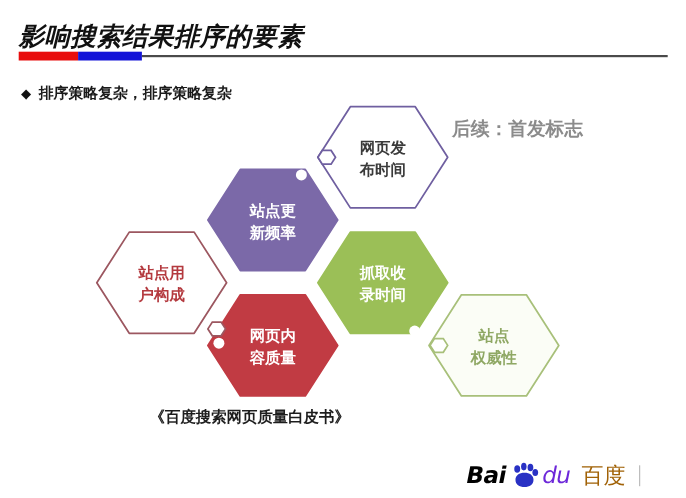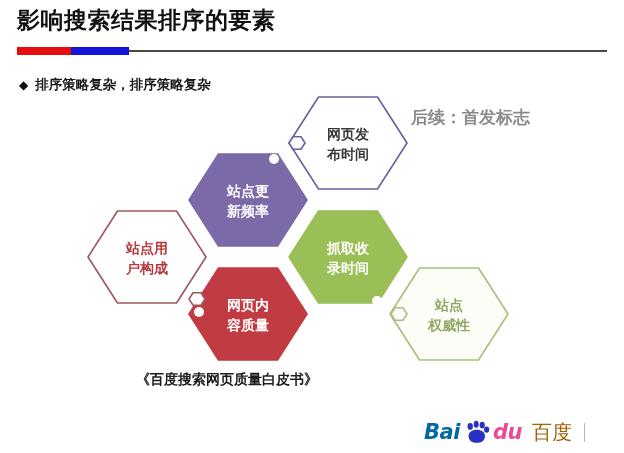--- a/index.html
+++ b/index.html
@@ -13,26 +13,27 @@
     position: relative;
     overflow: hidden;
     font-family: "DejaVu Sans", "Liberation Sans", sans-serif;
     color: #1a1a1a;
   }
 
   
   #slide-title {
     position: absolute;
     left: 17px;
-    top: 5px;
+    top: 18px;
     font-size: 23px;
     font-weight: 700;
     letter-spacing: 0.5px;
     color: #111111;
     white-space: nowrap;
+    font-style: italic;
   }
 
   
   #title-rule {
     position: absolute;
     left: 17px;
     top: 46px;
     width: 590px;
     height: 10px;
   }
@@ -126,36 +127,36 @@
     display: flex;
     align-items: center;
     height: 28px;
     gap: 6px;
   }
   #footer-logo .logo-bai {
     font-family: "DejaVu Sans", "Liberation Sans", sans-serif;
     font-size: 21px;
     font-weight: 700;
     font-style: italic;
-    color: #0369a1;
+    color: #000000;
     letter-spacing: -0.5px;
     line-height: 1;
   }
   #footer-logo .paw-wrap {
     position: relative;
     width: 26px;
     height: 26px;
     margin: 0 -2px;
   }
   #footer-logo .logo-du {
     font-family: "DejaVu Sans", "Liberation Sans", sans-serif;
     font-size: 21px;
-    font-weight: 700;
+    font-weight: 400;
     font-style: italic;
-    color: #ec4899;
+    color: #6d28d9;
     letter-spacing: -0.5px;
     line-height: 1;
     margin-left: -1px;
   }
   #footer-logo .logo-cn {
     font-size: 20px;
     font-weight: 400;
     color: #a16207;
     line-height: 1;
     margin-left: 4px;

